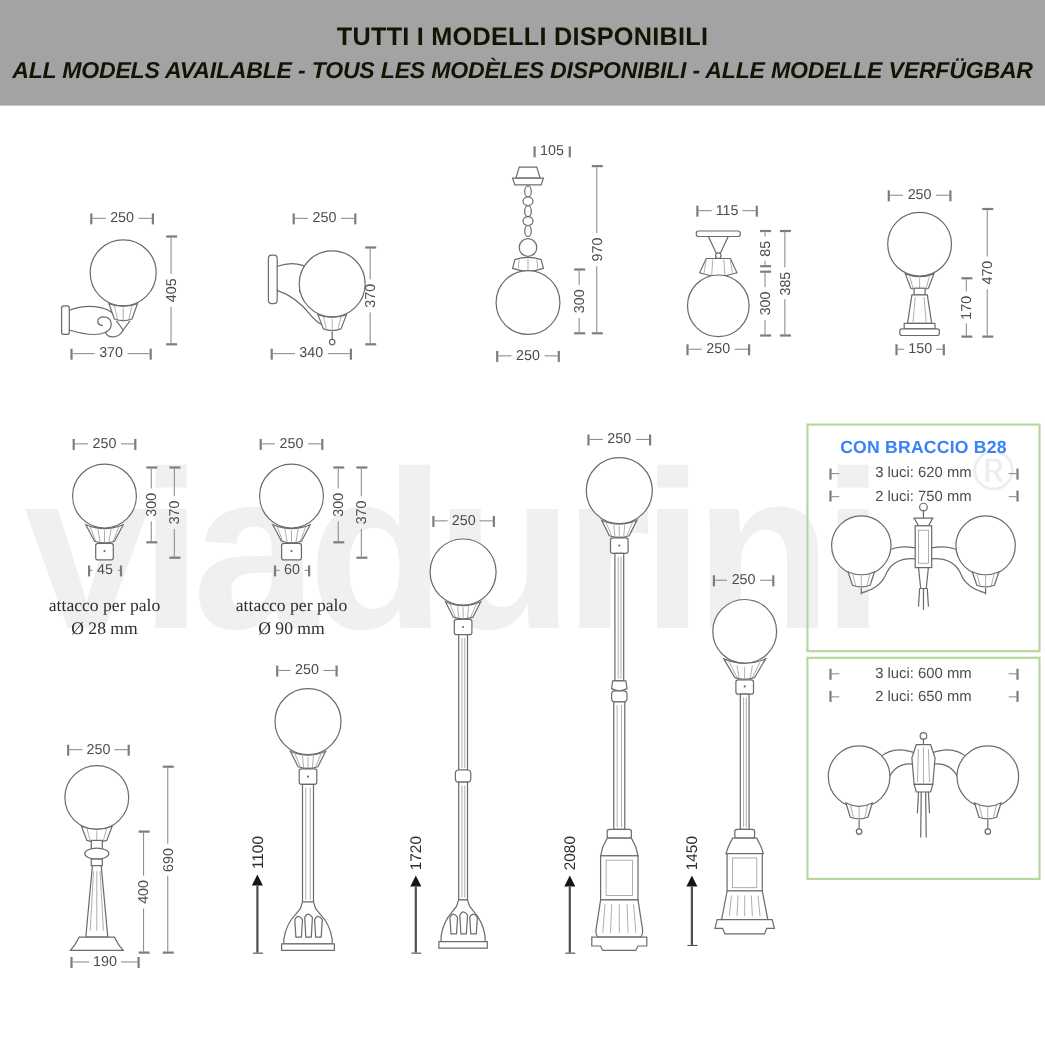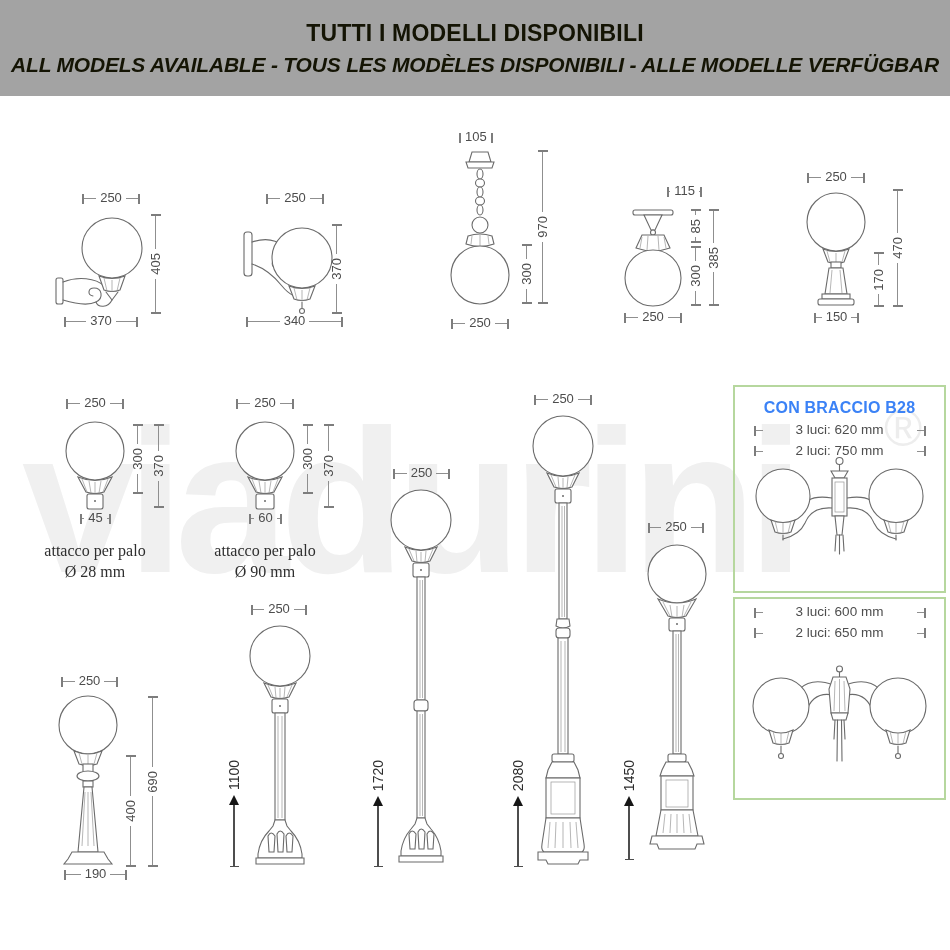--- a/index.html
+++ b/index.html
@@ -104,29 +104,29 @@
     <path class="ln" d="M62,88 L62,94"></path>
     <circle class="st" cx="62" cy="97" r="2.5"></circle>
   </svg>
   <div class="vdim" style="left:330px;top:224px;height:90px">
       <i class="t"></i>
       <i class="l"></i>
       <span class="v">370</span>
       <i class="l"></i>
       <i class="t"></i>
     </div>
-  <div class="hdim" style="left:246px;top:315px;width:97px">
+  <div class="hdim" style="left:246px;top:315px;width:74px">
       <i class="t"></i>
       <i class="l"></i>
       <span class="v">340</span>
       <i class="l"></i>
       <i class="t"></i>
     </div>
 
-  <div class="hdim" style="left:459px;top:131px;width:16px">
+  <div class="hdim" style="left:485px;top:131px;width:16px">
       <i class="t"></i>
       <i class="l"></i>
       <span class="v">105</span>
       <i class="l"></i>
       <i class="t"></i>
     </div>
   <svg class="draw" style="left:446px;top:148px" width="68" height="160" viewBox="0 0 68 160">
     <path class="st" d="M26,4 L42,4 L45,14 L23,14 Z"></path>
     <path class="st" d="M20,14 L48,14 L46,20 L22,20 Z"></path>
     <ellipse class="st" cx="34" cy="26" rx="3" ry="5"></ellipse>
@@ -154,21 +154,21 @@
       <i class="t"></i>
     </div>
   <div class="hdim" style="left:451px;top:317px;width:58px">
       <i class="t"></i>
       <i class="l"></i>
       <span class="v">250</span>
       <i class="l"></i>
       <i class="t"></i>
     </div>
 
-  <div class="hdim" style="left:667px;top:185px;width:35px">
+  <div class="hdim" style="left:633px;top:185px;width:56px">
       <i class="t"></i>
       <i class="l"></i>
       <span class="v">115</span>
       <i class="l"></i>
       <i class="t"></i>
     </div>
   <svg class="draw" style="left:618px;top:206px" width="70" height="102" viewBox="0 0 70 102">
     <rect class="st" x="15" y="4" width="40" height="5" rx="2"></rect>
     <path class="st" d="M26,9 L44,9 L37,24 L33,24 Z"></path>
     <circle class="st" cx="35" cy="26.5" r="2.5"></circle>

